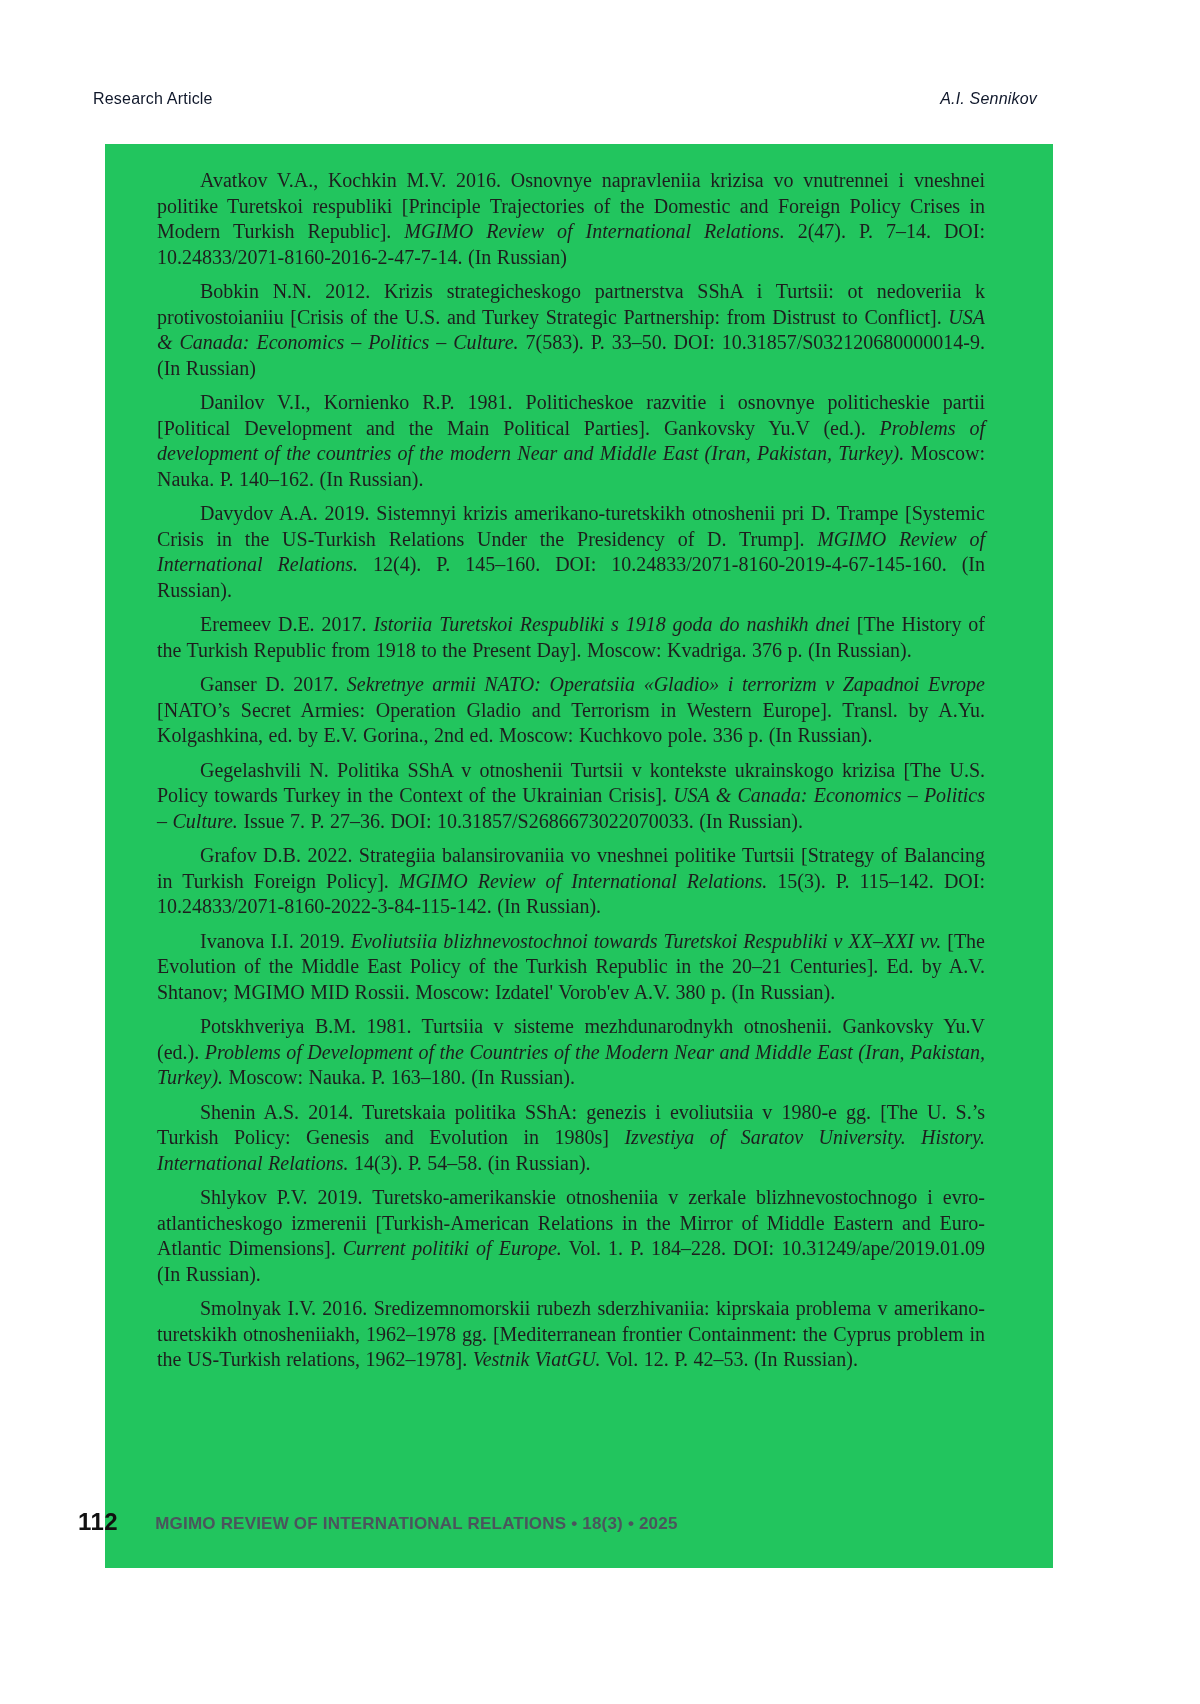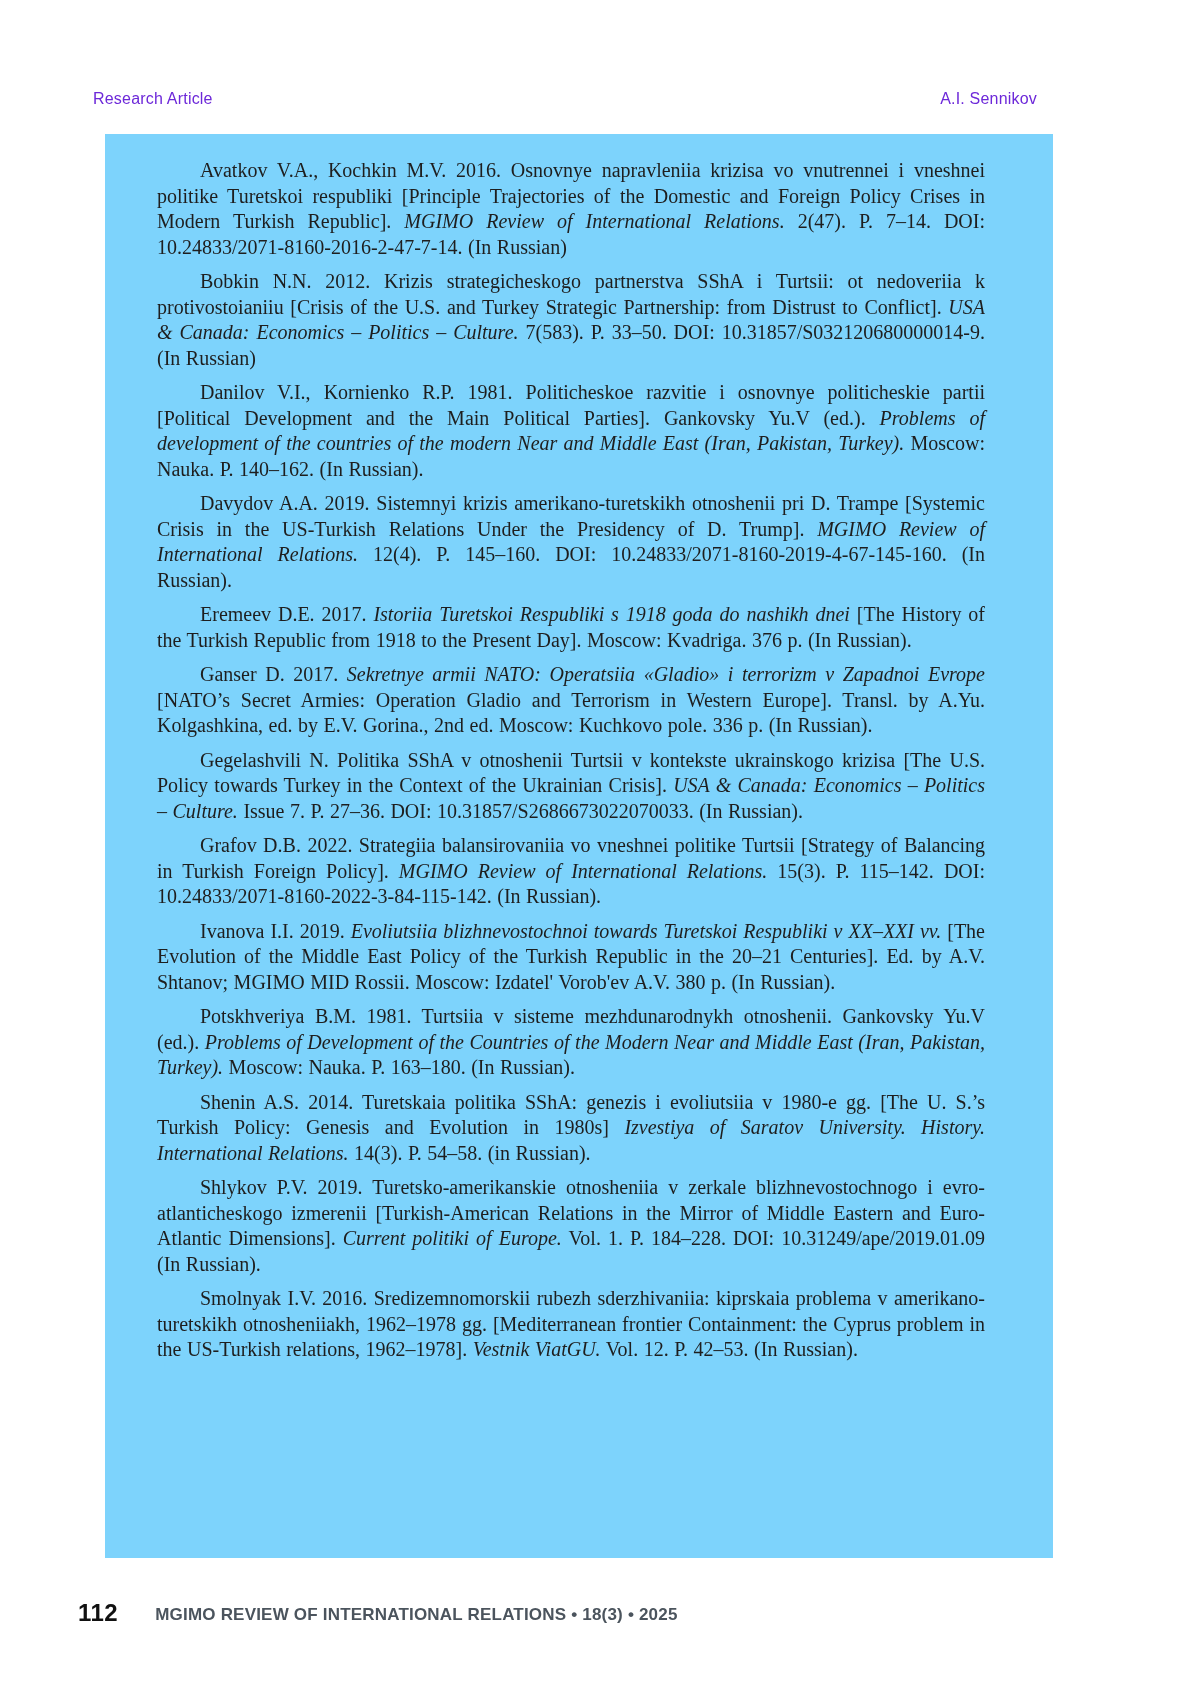--- a/index.html
+++ b/index.html
@@ -16,33 +16,33 @@
   .page-header {
     position: absolute;
     left: 93px;
     top: 90px;
     width: 944px;
     display: flex;
     justify-content: space-between;
     align-items: baseline;
     font-family: "Liberation Sans", sans-serif;
     font-size: 16px;
-    color: #6d28d9;
+    color: #0f172a;
   }
   .page-header .hdr-left { letter-spacing: 0.2px; }
-  .page-header .hdr-right { letter-spacing: 0.2px; }
+  .page-header .hdr-right { letter-spacing: 0.2px; font-style: italic; }
 
   
   .refs-panel {
     position: absolute;
     left: 105px;
-    top: 134px;
+    top: 144px;
     width: 948px;
     height: 1424px;
-    background: #7dd3fc;
+    background: #22c55e;
     box-sizing: border-box;
     padding: 24px 68px 0 52px;
     overflow: hidden;
   }
 
   .refs-list p.ref {
     margin: 0 0 9px 0;
     text-indent: 43px;
     text-align: justify;
     font-size: 20px;
@@ -51,21 +51,21 @@
     hyphens: auto;
     -webkit-hyphens: auto;
     word-spacing: 0.5px;
   }
   .refs-list p.ref span.it { font-style: italic; }
 
   
   .page-footer {
     position: absolute;
     left: 78px;
-    top: 1599px;
+    top: 1508px;
     display: flex;
     align-items: center;
     font-family: "Liberation Sans", sans-serif;
   }
   .page-num {
     font-size: 24px;
     font-weight: 700;
     color: #111111;
     letter-spacing: 0.5px;
   }

